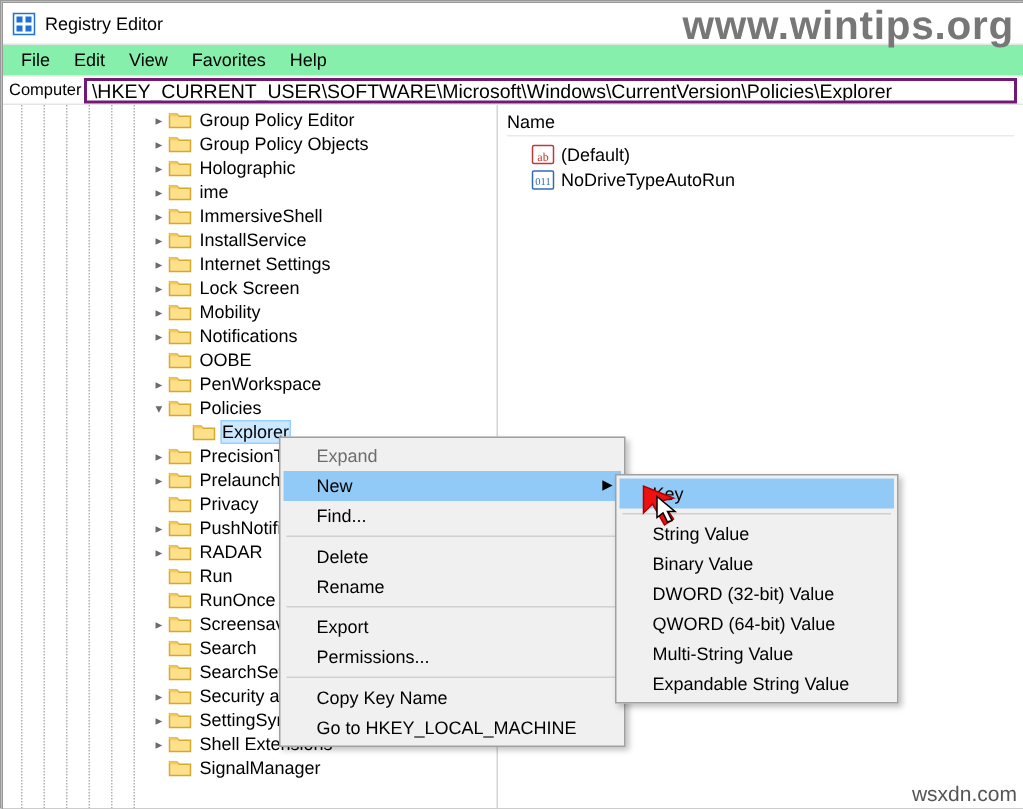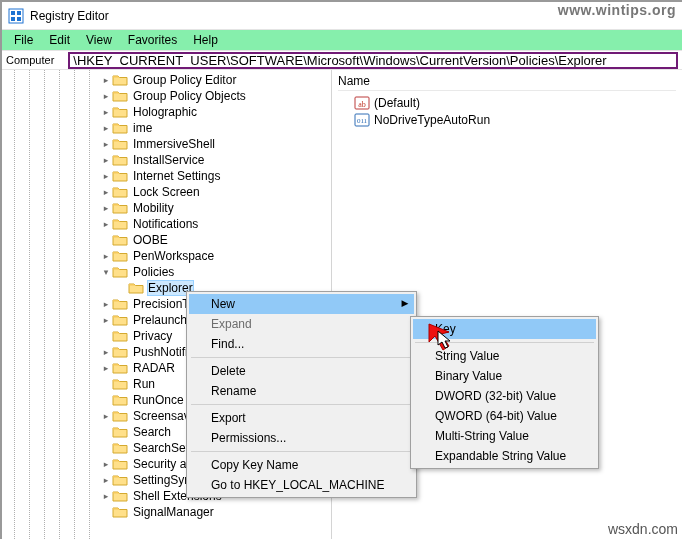--- a/index.html
+++ b/index.html
@@ -3,21 +3,21 @@
 <meta charset="utf-8">
 <style>
   html,body{margin:0;padding:0;font-family:"Segoe UI",Tahoma,sans-serif;font-size:12px;background:#fff;color:#000;width:682px;height:539px;overflow:hidden;box-sizing:border-box;border:1px solid #999}
   *{box-sizing:border-box}
   .titlebar{display:flex;align-items:center;height:28px;padding:0 6px;background:#fff;border-bottom:1px solid #e4e4e4}
   .titlebar .icon{width:16px;height:16px;margin-right:6px;display:inline-flex;align-items:center;justify-content:center}
   .titlebar .title{font-size:12px}
   .menubar{display:flex;align-items:center;height:20px;padding:0 4px;background:#86efac}
   .menubar span{padding:2px 8px;cursor:default}
   .addrbar{display:flex;align-items:center;height:20px;padding:2px 4px;background:#fff;border-top:1px solid #e4e4e4;border-bottom:1px solid #e4e4e4;font-size:11px}
-  .addrbar .lbl{margin-right:14px}
+  .addrbar .lbl{margin-right:2px}
   .addrbar input{flex:1;border:2px solid #701a75;height:17px;font-size:13px;padding:0 3px;background:#fff}
   .body{display:flex;height:calc(100% - 68px);position:relative}
   .tree{width:330px;border-right:1px solid #d4d4d4;overflow:hidden;position:relative;padding-top:2px;padding-left:2px;font-size:12px}
   .row{display:flex;align-items:center;height:16px;white-space:nowrap}
   .twisty{width:12px;display:inline-flex;justify-content:center;color:#6b6b6b;font-size:9px;cursor:default}
   .folder{width:16px;height:14px;margin-right:3px;display:inline-flex;align-items:center;justify-content:center}
   .label{padding:0 2px}
   .label.sel{background:#cce8ff;border:1px solid #99d1ff;padding:0 0}
   .indent{display:inline-block}
   .guides{position:absolute;left:0;top:0;bottom:0;pointer-events:none}
@@ -26,21 +26,21 @@
   .right .hdr{display:flex;border-bottom:1px solid #e9e9e9;padding-bottom:2px;margin-bottom:3px;font-size:12px;color:#000}
   .right .hdr span{padding-right:40px}
   .valrow{display:flex;align-items:center;height:17px}
   .valrow .vicon{width:32px;height:16px;margin-right:4px;display:inline-flex;align-items:center;justify-content:flex-end}
   .ctxmenu{position:absolute;background:#f0f0f0;border:1px solid #a0a0a0;box-shadow:2px 2px 4px rgba(0,0,0,.25);font-size:12px;padding:2px}
   .ctxmenu .mi{padding:3px 30px 3px 22px;position:relative;white-space:nowrap}
   .ctxmenu .mi.hl{background:#91c9f7}
   .ctxmenu .mi.dis{color:#6d6d6d}
   .ctxmenu .sep{height:1px;background:#d0d0d0;margin:3px 2px}
   .ctxmenu .arrow{position:absolute;right:6px;top:4px;font-size:9px}
-  .watermark{position:absolute;right:6px;top:2px;font-size:14px;font-weight:bold;color:#777;letter-spacing:.5px;pointer-events:none}
+  .watermark{position:absolute;right:6px;top:2px;font-size:27px;font-weight:bold;color:#777;letter-spacing:.5px;pointer-events:none}
   .credit{position:absolute;right:4px;bottom:2px;font-size:14px;color:#555;pointer-events:none}
   .cursor{position:absolute;pointer-events:none}
   svg{display:block}
 </style>
 </head>
 <body>
 
 <div class="titlebar">
   <span class="icon">
     <svg width="16" height="16">
@@ -410,22 +410,22 @@
           <span>NoDriveTypeAutoRun</span>
         </div>
       </div>
   </div>
 </div>
 
 <div class="watermark">www.wintips.org</div>
 <div class="credit">wsxdn.com</div>
 
 <div class="ctxmenu" style="left: 186px; top: 291px;">
+    <div class="mi dis">Expand</div>
     <div class="mi hl">New<span class="arrow">▶</span></div>
-    <div class="mi dis">Expand</div>
     <div class="mi">Find...</div>
     <div class="sep"></div>
     <div class="mi">Delete</div>
     <div class="mi">Rename</div>
     <div class="sep"></div>
     <div class="mi">Export</div>
     <div class="mi">Permissions...</div>
     <div class="sep"></div>
     <div class="mi">Copy Key Name</div>
     <div class="mi">Go to HKEY_LOCAL_MACHINE</div>

